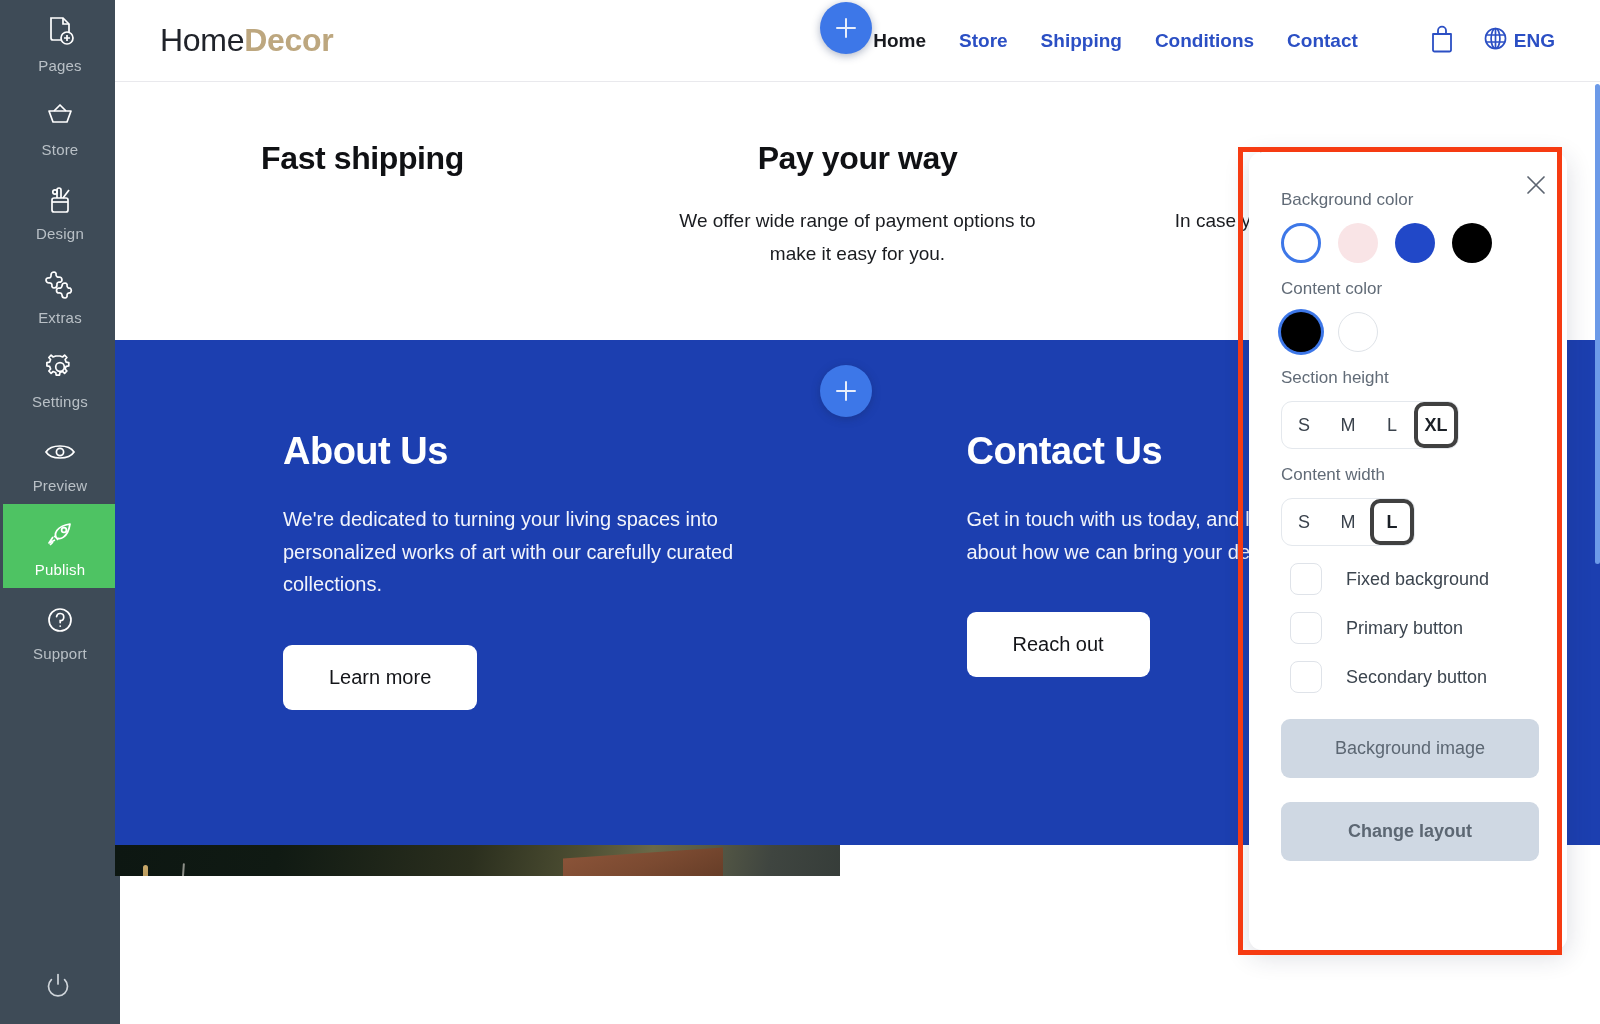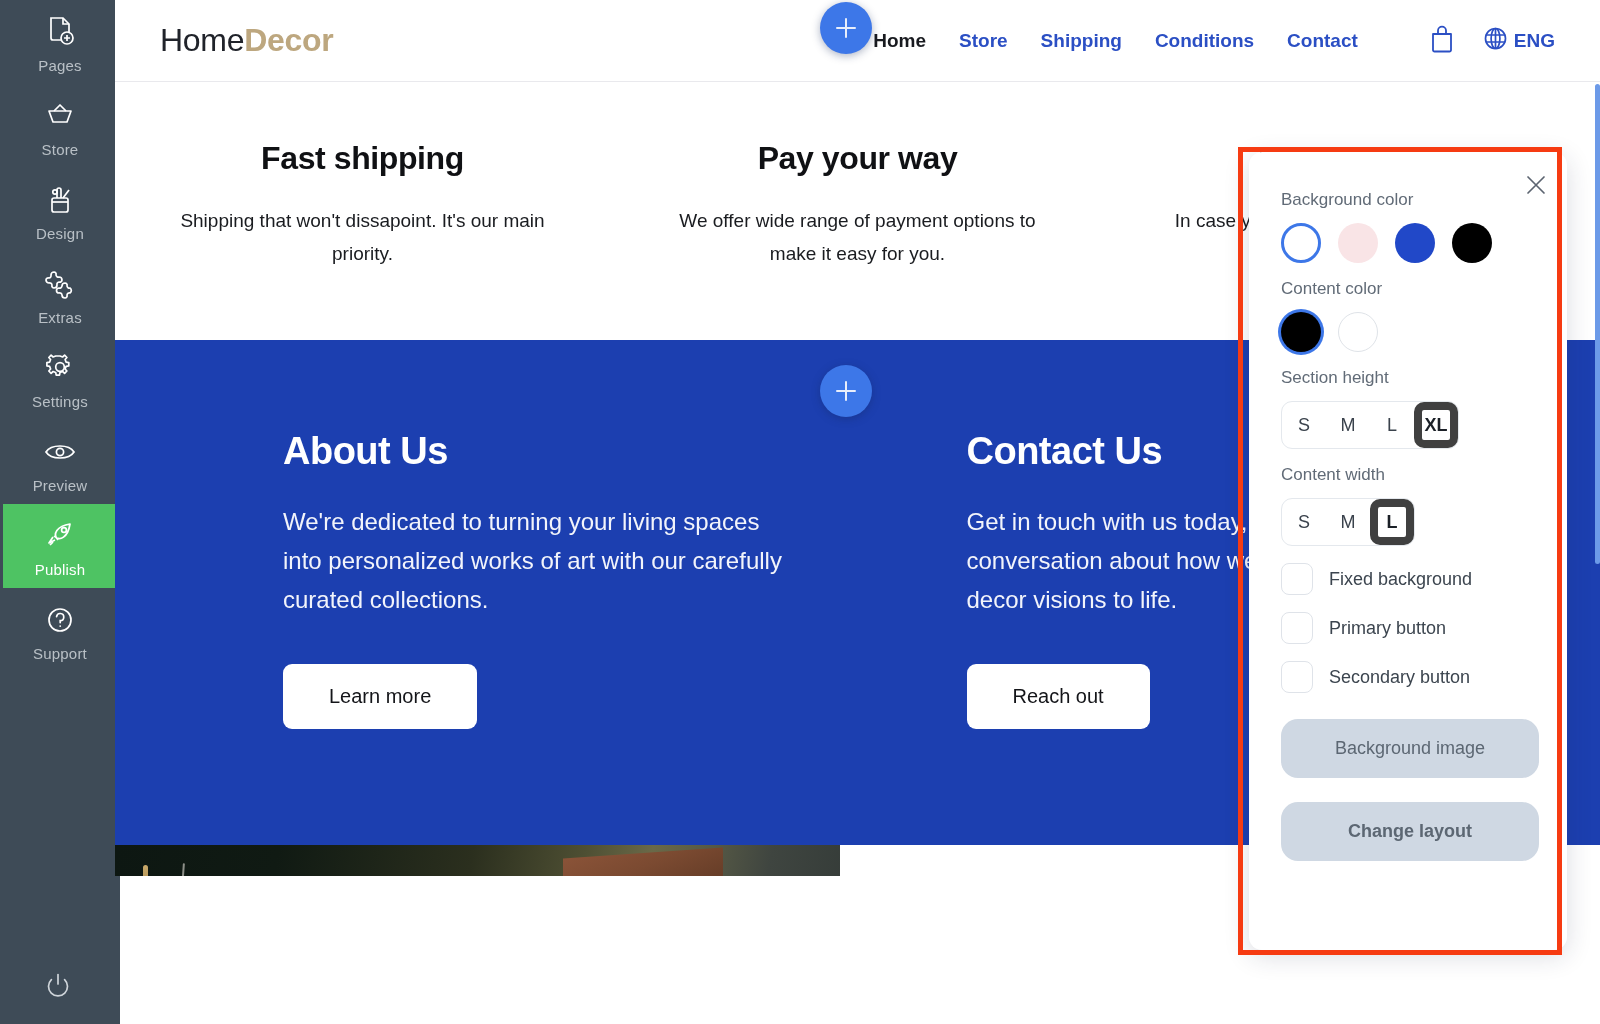--- a/index.html
+++ b/index.html
@@ -106,21 +106,21 @@
     height: 505px;
     display: flex;
   }
   .bb-col { flex: 1; padding: 0 0 0 168px; }
   .bb-col + .bb-col { padding-left: 50px; }
   .bb-col h2 {
     font-size: 38px; font-weight: 800; color: #ffffff;
     letter-spacing: -.5px; margin-bottom: 30px;
   }
   .bb-col p {
-    font-size: 24px; color: #f2f4fb; line-height: 1.62;
+    font-size: 20px; color: #f2f4fb; line-height: 1.62;
     max-width: 500px; margin-bottom: 44px;
   }
   .bb-btn {
     display: inline-block;
     background: #ffffff; color: #141519;
     border: none; border-radius: 9px;
     font-size: 20px; font-family: inherit;
     padding: 21px 46px; cursor: pointer;
   }
 
@@ -214,40 +214,40 @@
     overflow: visible;
     background: #fff;
   }
   .seg {
     min-width: 44px; height: 46px;
     display:flex; align-items:center; justify-content:center;
     font-size: 18px; color: #3a424c;
     cursor: pointer; border-radius: 10px;
   }
   .seg.sel {
-    border: 8px solid #404040;
+    border: 4px solid #404040;
     font-weight: 700; color: #1b2027;
     background:#fff;
   }
 
   .chk-row {
-    display: flex; align-items: center; gap: 16px;
-    margin: 17px 0 0 0; cursor: pointer;
+    display: flex; align-items: center; gap: 24px;
+    margin: 17px 0 0 9px; cursor: pointer;
   }
   .chk {
     width: 32px; height: 32px;
     border: 1px solid #dfe3e9; border-radius: 8px;
     background: #fff; flex: none;
   }
   .chk-row span { font-size: 18px; color: #3c454f; }
 
   .bigbtn {
     display: block; width: 100%;
     background: #cfd8e3; color: #5c6773;
-    border: none; border-radius: 17px;
+    border: none; border-radius: 9px;
     font-family: inherit; font-size: 18px;
     padding: 19px 0; margin-top: 22px;
     cursor: pointer;
   }
 </style>
 </head>
 <body>
 
 <div id="root">
 
@@ -380,21 +380,20 @@
             </span>
             <span>ENG</span>
           </span>
         </div>
       </div>
     </div>
 
     <div class="features">
       <div class="feature">
         <h3>Fast shipping</h3>
-        <p>Shipping that won't dissapoint. It's our main priority.</p>
       </div>
       <div class="feature">
         <h3>Pay your way</h3>
         <p>We offer wide range of payment options to make it easy for you.</p>
       </div>
       <div class="feature">
         <h3>Easy returns</h3>
         <p>In case you don't like it, you can return the product.</p>
       </div>
     </div>

